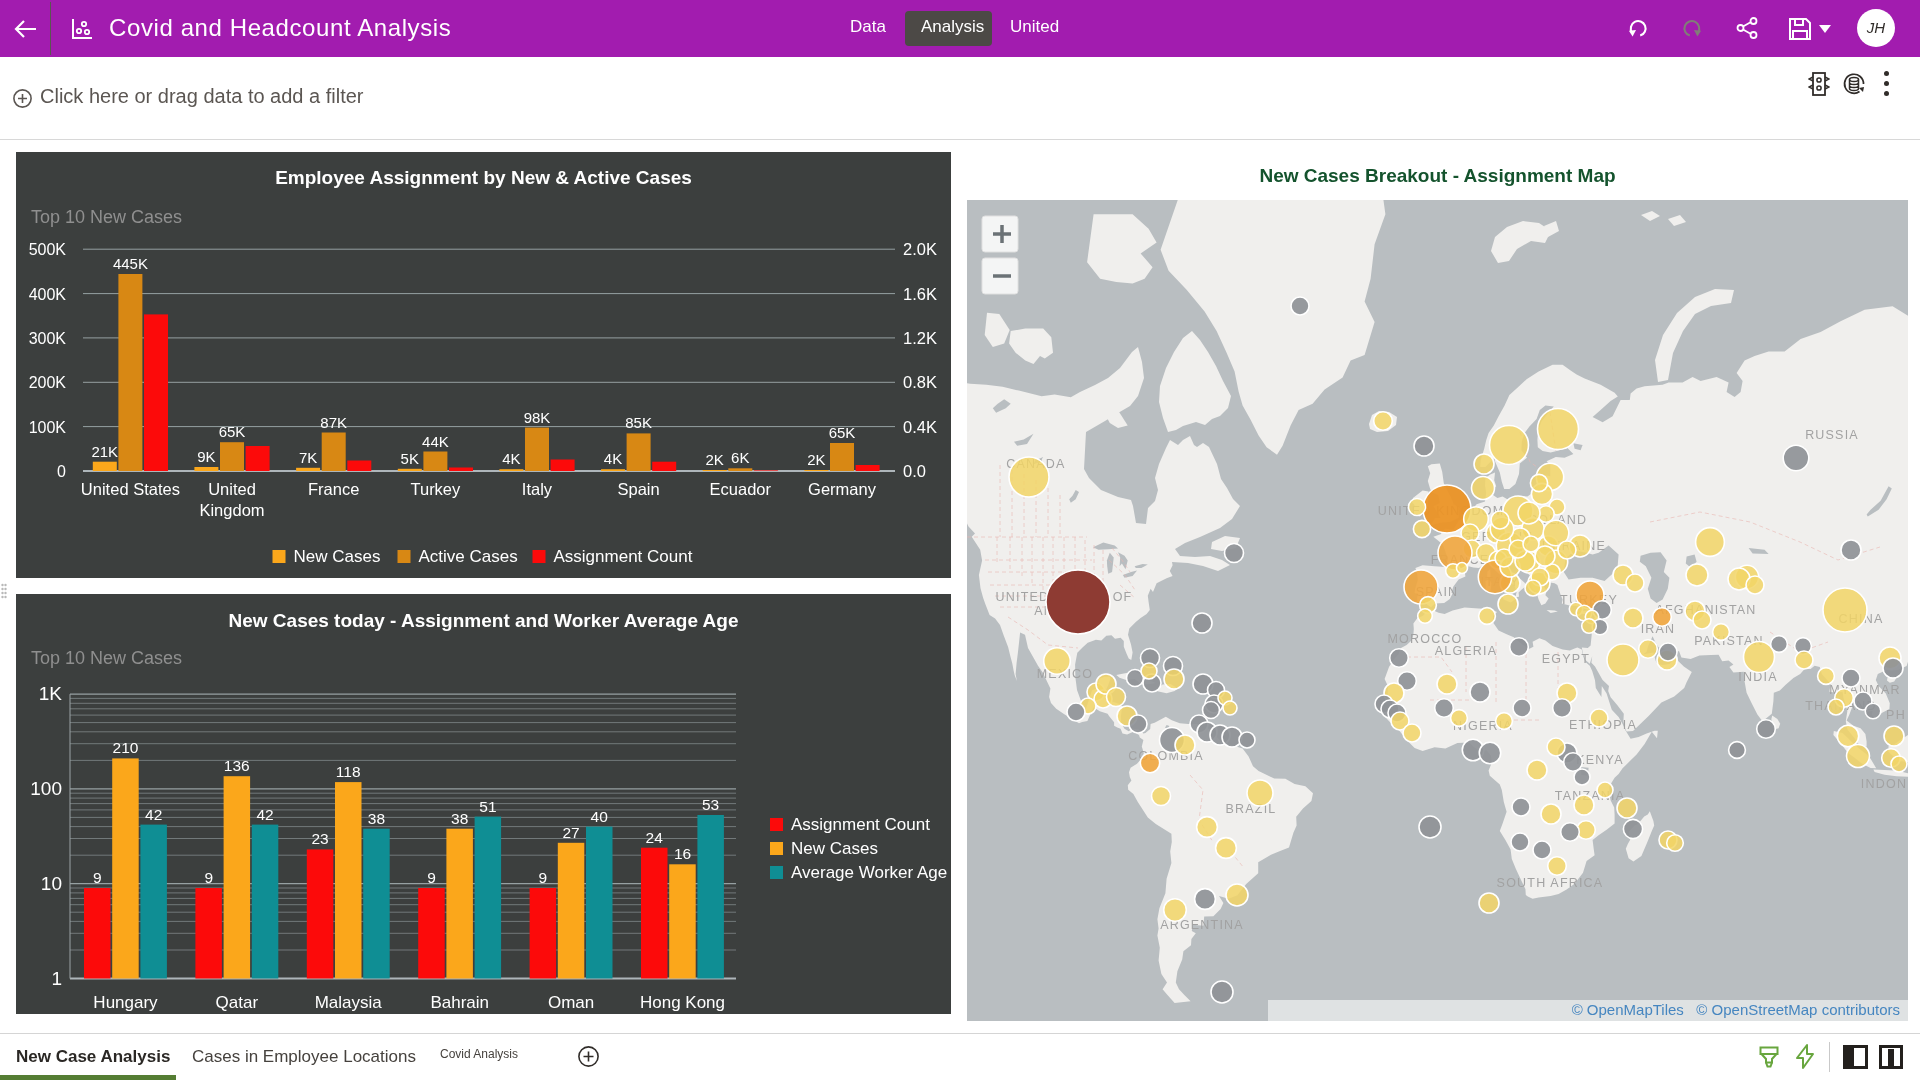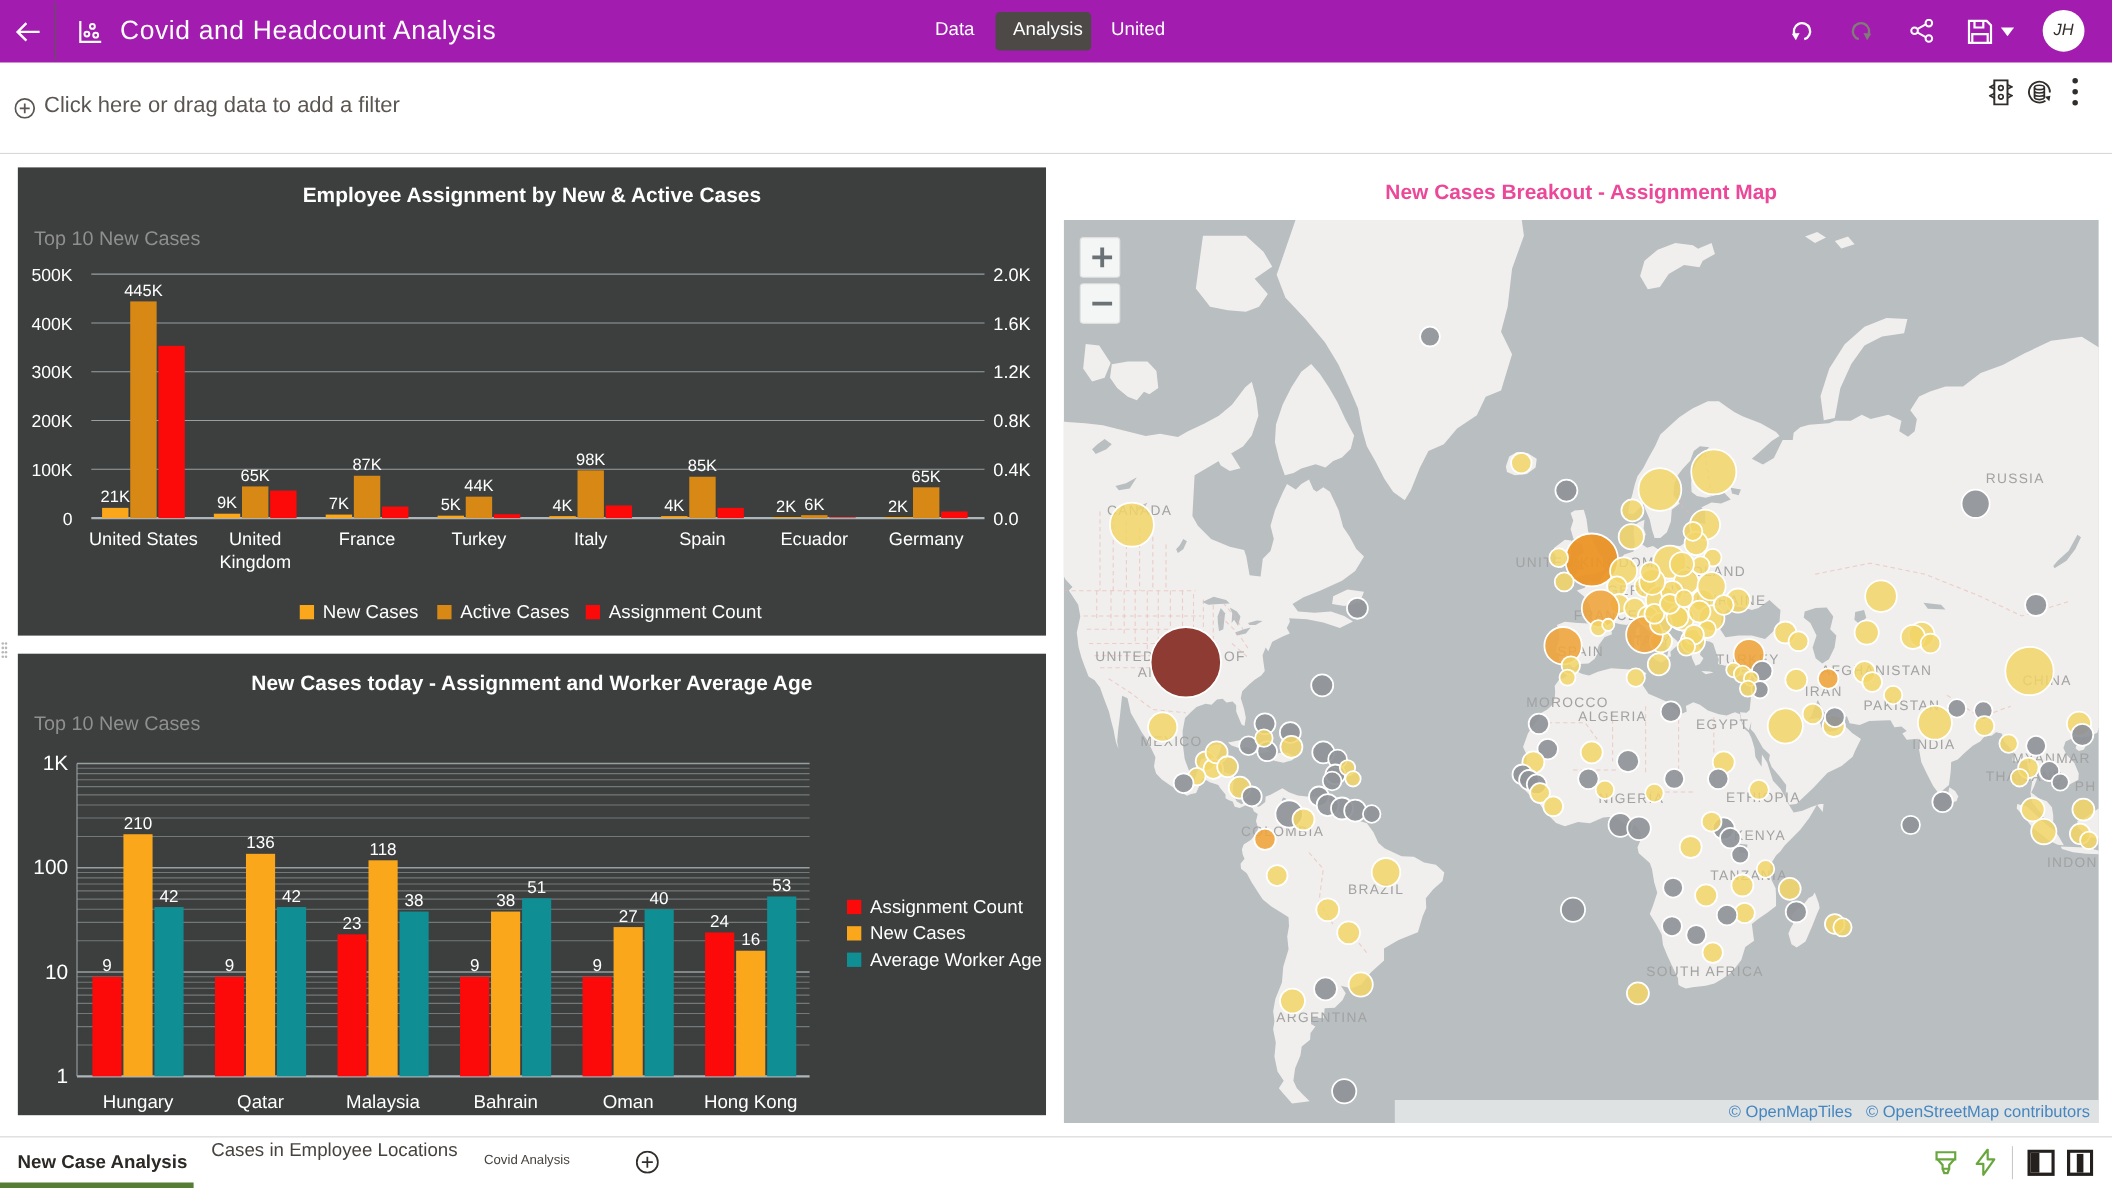--- a/index.html
+++ b/index.html
@@ -232,21 +232,21 @@
       <text x="666.5" y="413.5" text-anchor="middle" font-size="17" fill="#ffffff">Hong Kong</text>
       <rect x="754" y="224" width="13" height="13" fill="#fc0a0a"></rect>
       <text x="775" y="236" font-size="17" fill="#ffffff">Assignment Count</text>
       <rect x="754" y="248" width="13" height="13" fill="#fba71b"></rect>
       <text x="775" y="260" font-size="17" fill="#ffffff">New Cases</text>
       <rect x="754" y="272" width="13" height="13" fill="#0f8e94"></rect>
       <text x="775" y="284" font-size="17" fill="#ffffff">Average Worker Age</text>
     </svg>
   </div>
 <div class="abs" style="left:959px;top:140px;width:961px;height:893px;background:#ffffff;"></div>
-<div class="abs" style="left:967px;top:165px;width:941px;text-align:center;font-size:19px;font-weight:bold;color:#ec4899;">New Cases Breakout - Assignment Map</div>
+<div class="abs" style="left:967px;top:165px;width:941px;text-align:center;font-size:19px;font-weight:bold;color:#14532d;">New Cases Breakout - Assignment Map</div>
 <div class="abs" style="left:967px;top:200px;">
     <svg width="941" height="821" style="display:block">
       <rect width="941" height="821" fill="#b9bec1"></rect>
       <path d="M-32.7 179.7L3.1 183.7L19.3 184.7L35.6 186.7L51.8 190.6L74.6 196.3L87.6 194.4L103.8 197.3L113.0 192.0L128.0 185.0L141.0 178.0L153.0 168.0L165.0 152.0L171.0 147.0L175.0 162.0L177.0 178.0L171.0 196.0L163.0 206.0L151.0 213.0L138.0 221.0L119.0 232.0L117.0 269.0L122.0 278.0L134.0 290.0L151.0 297.0L164.0 300.0L166.0 306.0L169.0 323.0L179.0 324.0L181.0 308.0L188.0 301.0L191.0 290.0L188.0 278.0L192.0 264.0L199.0 248.0L203.0 240.0L211.0 245.0L216.0 240.0L223.0 236.0L227.0 245.0L230.0 247.0L236.0 243.0L242.0 247.0L250.0 264.0L254.0 279.0L260.0 288.0L266.0 299.0L273.0 306.0L265.0 319.0L253.0 328.0L233.0 337.0L218.0 343.0L208.0 349.0L213.0 356.0L228.0 357.0L243.0 356.0L255.0 360.0L263.0 365.0L251.0 371.0L236.0 366.0L221.0 363.0L205.0 362.0L205.6 365.2L202.8 370.9L205.6 376.0L199.6 378.3L189.6 383.3L186.0 392.0L183.6 388.7L180.8 395.7L181.6 402.1L182.8 409.9L179.6 414.0L173.6 418.0L168.8 422.0L162.3 428.5L161.0 434.8L164.0 444.5L165.6 452.5L164.3 460.0L161.7 458.6L159.7 453.9L156.8 446.8L156.8 441.1L153.6 437.7L148.0 438.7L144.5 435.3L139.3 435.8L134.4 440.6L128.9 439.7L120.7 442.7L115.5 447.5L110.3 452.8L108.1 464.6L108.4 477.4L110.0 490.1L114.2 501.4L118.8 509.3L125.0 490.2L128.9 488.9L131.5 484.0L131.8 479.1L137.3 476.8L142.8 476.8L143.5 478.6L141.2 485.3L138.6 490.7L139.0 500.8L145.1 501.6L153.2 504.2L155.2 506.4L153.9 516.3L154.2 523.2L157.5 528.7L161.7 531.2L165.6 528.7L171.6 529.5L176.4 533.4L178.4 532.9L183.2 529.1L183.6 524.0L187.6 522.7L198.8 516.7L204.8 520.2L212.8 523.2L221.2 524.0L230.4 524.0L234.8 524.9L242.4 529.5L246.4 533.8L256.4 543.5L267.6 546.0L275.6 548.5L281.6 556.5L286.0 566.2L291.6 571.1L307.2 578.5L318.4 578.8L327.6 584.1L338.4 586.2L346.0 593.2L344.4 601.0L336.0 608.5L329.2 616.7L329.6 625.4L326.4 632.7L322.0 647.6L311.2 651.8L304.0 654.8L291.2 662.2L291.2 673.2L279.2 684.1L270.4 695.3L261.6 698.7L252.0 696.1L256.4 703.0L253.6 709.1L246.4 716.2L237.2 716.6L236.4 725.7L225.6 724.8L224.8 730.9L228.8 733.2L224.4 739.0L224.0 745.3L216.4 751.3L215.2 759.5L210.4 771.2L208.8 782.4L212.0 789.3L217.6 795.2L223.6 801.2L207.6 803.1L199.6 794.0L195.6 789.3L200.0 782.4L194.4 774.0L191.6 760.6L192.8 747.8L190.4 735.6L191.6 728.5L190.4 719.3L192.4 708.2L198.4 693.2L199.6 678.8L204.4 662.9L203.2 651.4L204.8 642.0L204.4 633.8L198.0 629.8L188.8 624.0L180.8 617.4L176.8 611.3L170.8 602.1L166.4 593.9L161.2 589.7L160.8 585.2L164.4 580.6L162.8 577.1L162.0 572.2L163.6 567.8L170.0 563.7L174.8 558.2L176.8 553.2L174.8 546.4L176.4 540.1L172.8 537.6L172.0 535.1L166.4 531.7L160.1 534.6L155.5 533.4L153.6 528.7L150.3 527.4L147.1 525.7L147.1 522.3L142.2 516.3L140.6 513.7L132.8 511.2L126.6 507.3L120.4 521.0L115.2 522.1L112.0 523.3L104.5 518.8L97.3 514.3L89.2 508.7L84.0 503.1L82.1 496.9L83.4 488.4L79.8 480.9L75.9 472.8L71.0 465.8L66.1 457.0L61.0 448.1L58.0 434.8L53.1 432.4L52.2 440.9L50.9 452.8L49.6 462.9L48.6 474.0L49.9 480.9L47.6 475.1L46.6 470.5L45.3 463.5L43.1 455.2L41.1 446.9L36.9 436.0L33.0 425.0L28.1 418.5L22.6 415.0L18.4 404.2L16.1 397.8L13.5 388.2L11.9 374.9L15.1 360.5L13.2 349.8L4.7 336.8L8.0 333.6L1.5 326.5L-3.4 316.6L-9.9 299.3L-13.2 284.7L-16.4 267.7L-22.9 260.6L-32.7 253.2Z" fill="#f0efed"></path>
       <path d="M196.0 218.0L192.0 202.0L193.0 186.0L199.0 168.0L207.0 152.0L216.0 138.0L225.0 131.0L233.0 140.0L241.0 152.0L249.0 166.0L256.0 181.0L264.0 196.0L261.0 208.0L253.0 216.0L245.0 219.0L238.0 225.0L229.0 222.0L216.0 226.0L209.0 230.0L201.0 232.0Z" fill="#f0efed"></path>
       <path d="M43.7 131.1L58.3 128.6L76.2 128.6L84.3 137.3L86.0 152.7L77.8 158.4L73.0 156.1L66.5 163.9L58.3 160.6L48.6 152.7L42.1 143.4Z" fill="#f0efed"></path>
       <path d="M133.1 78.8L149.3 82.0L165.6 83.5L177.6 78.8L185.6 67.3L173.6 53.4L189.6 42.4L181.6 28.8L165.6 14.3L126.6 14.3L120.1 62.2Z" fill="#f0efed"></path>
       <path d="M20.0 112.7L32.3 114.1L42.7 129.9L37.2 143.4L25.8 146.9L17.7 134.9Z" fill="#f0efed"></path>
       <path d="M144.5 203.8L152.6 212.8L160.7 225.6L151.0 228.1L142.8 223.1L139.6 217.1Z" fill="#f0efed"></path>
       <path d="M245.0 342.0L258.0 336.0L273.0 338.0L269.0 348.0L255.0 351.0L244.0 349.0Z" fill="#f0efed"></path>
@@ -565,21 +565,21 @@
         <circle cx="4.5" cy="10" r="1.2"></circle>
         <circle cx="1.5" cy="14" r="1.2"></circle>
         <circle cx="4.5" cy="14" r="1.2"></circle>
       </g>
     </svg>
 </div>
 
 <div class="abs" style="left:0;top:1033px;width:1920px;height:47px;background:#ffffff;border-top:1px solid #d5d5d5;">
   <div class="abs" style="left:16px;top:13px;font-size:17px;font-weight:bold;color:#2b2825;">New Case Analysis</div>
   <div class="abs" style="left:0;top:41px;width:176px;height:6px;background:#557d33;"></div>
-  <div class="abs" style="left:192px;top:2px;font-size:17px;color:#46423e;">Cases in Employee Locations</div>
+  <div class="abs" style="left:192px;top:13px;font-size:17px;color:#46423e;">Cases in Employee Locations</div>
   <div class="abs" style="left:440px;top:13px;font-size:12px;color:#46423e;">Covid Analysis</div>
   <svg class="abs" style="left:578px;top:12px" width="21" height="21" viewBox="0 0 21 21">
       <circle cx="10.5" cy="10.5" r="9.6" stroke="#312d2a" stroke-width="1.6" fill="none"></circle>
       <path d="M10.5 5.5 v10 M5.5 10.5 h10" stroke="#312d2a" stroke-width="1.6"></path>
     </svg>
   <svg class="abs" style="left:1759px;top:12px" width="20" height="22" viewBox="0 0 20 22">
       <path d="M1.5 1.5 h17 v6.5 h-17 z" stroke="#68a63e" stroke-width="2" fill="none"></path>
       <path d="M2.5 8 L7 13 v3.5 h6 V13 L17.5 8 M7 16.5 l1.5 4 h3 l1.5 -4" stroke="#68a63e" stroke-width="2" fill="none"></path>
     </svg>
   <svg class="abs" style="left:1795px;top:10px" width="20" height="25" viewBox="0 0 20 25">

